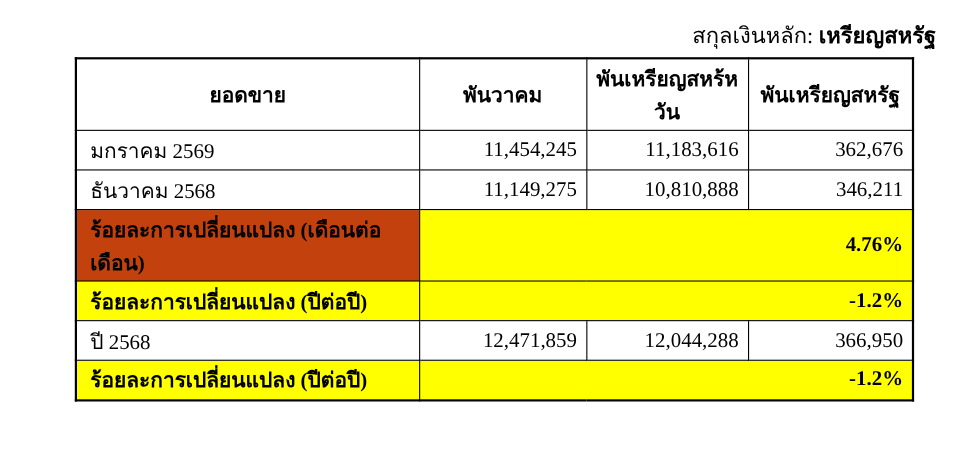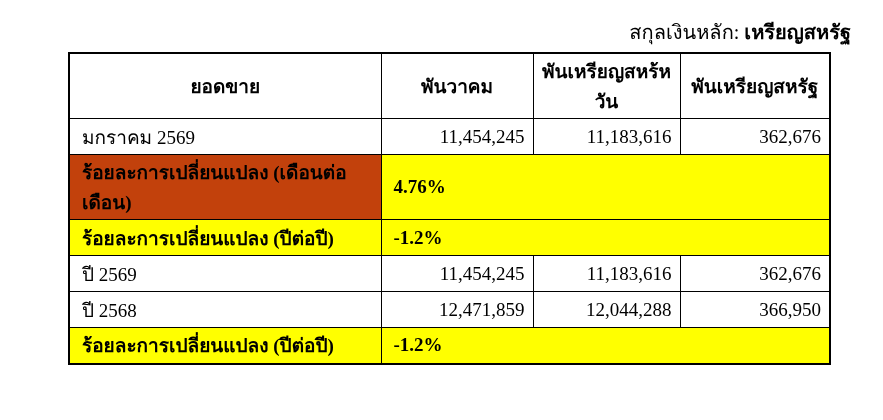--- a/index.html
+++ b/index.html
@@ -41,21 +41,21 @@
     text-align: center;
     height: 41px;
   }
   table.sales td { height: 36px; padding-left: 12px; }
   td.label-cell { text-align: left; padding-left: 12px; }
   td.num-cell { text-align: right; }
   tr.highlight td {
     background: #FFFF00;
     font-weight: bold;
   }
-  td.merged-cell { text-align: left; }
+  td.merged-cell { text-align: right; }
 </style>
 </head>
 <body>
 
 <div class="caption">
   <span>สกุลเงินหลัก: </span><span class="bold">เหรียญสหรัฐ</span>
 </div>
 
 <table class="sales">
   <colgroup>
@@ -72,33 +72,33 @@
       <th>พันเหรียญสหรัฐ</th>
     </tr>
   </thead>
   <tbody>
     <tr>
       <td class="label-cell">มกราคม 2569</td>
       <td class="num-cell">11,454,245</td>
       <td class="num-cell">11,183,616</td>
       <td class="num-cell">362,676</td>
     </tr>
+    <tr>
+      <td class="label-cell">ธันวาคม 2568</td>
+      <td class="num-cell">11,149,275</td>
+      <td class="num-cell">10,810,888</td>
+      <td class="num-cell">346,211</td>
+    </tr>
     <tr class="highlight">
       <td class="label-cell" style="background: #c2410c;">ร้อยละการเปลี่ยนแปลง (เดือนต่อเดือน)</td>
       <td class="merged-cell" colspan="3" style="background: rgb(255, 255, 0);">4.76%</td>
     </tr>
     <tr class="highlight">
       <td class="label-cell" style="background: rgb(255, 255, 0);">ร้อยละการเปลี่ยนแปลง (ปีต่อปี)</td>
       <td class="merged-cell" colspan="3" style="background: rgb(255, 255, 0);">-1.2%</td>
-    </tr>
-    <tr>
-      <td class="label-cell">ปี 2569</td>
-      <td class="num-cell">11,454,245</td>
-      <td class="num-cell">11,183,616</td>
-      <td class="num-cell">362,676</td>
     </tr>
     <tr>
       <td class="label-cell">ปี 2568</td>
       <td class="num-cell">12,471,859</td>
       <td class="num-cell">12,044,288</td>
       <td class="num-cell">366,950</td>
     </tr>
     <tr class="highlight">
       <td class="label-cell" style="background: rgb(255, 255, 0);">ร้อยละการเปลี่ยนแปลง (ปีต่อปี)</td>
       <td class="merged-cell" colspan="3" style="background: rgb(255, 255, 0);">-1.2%</td>

